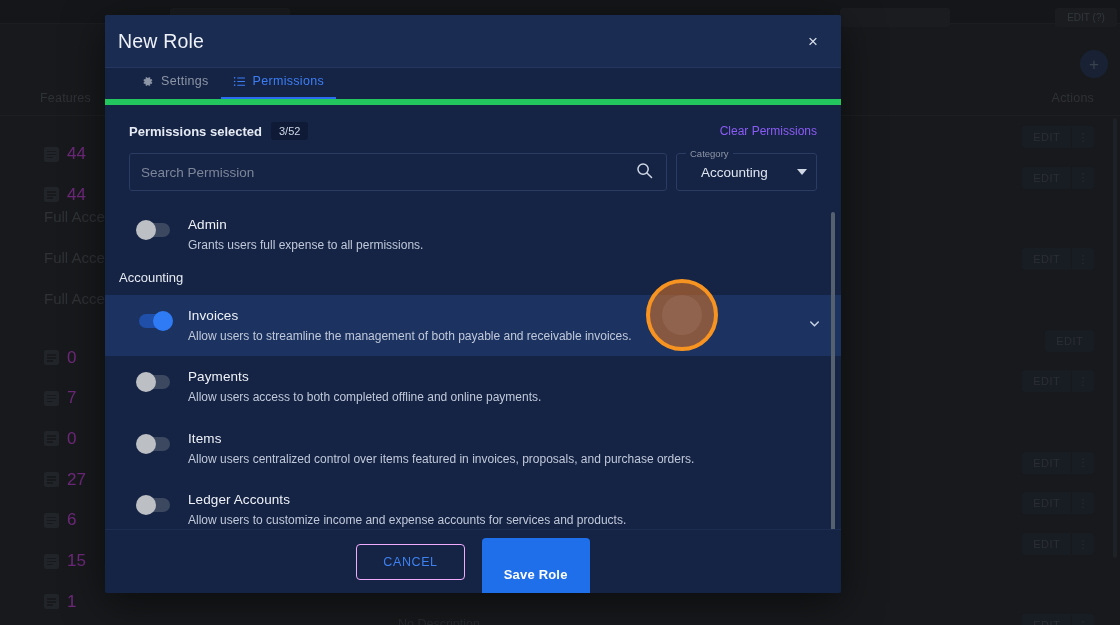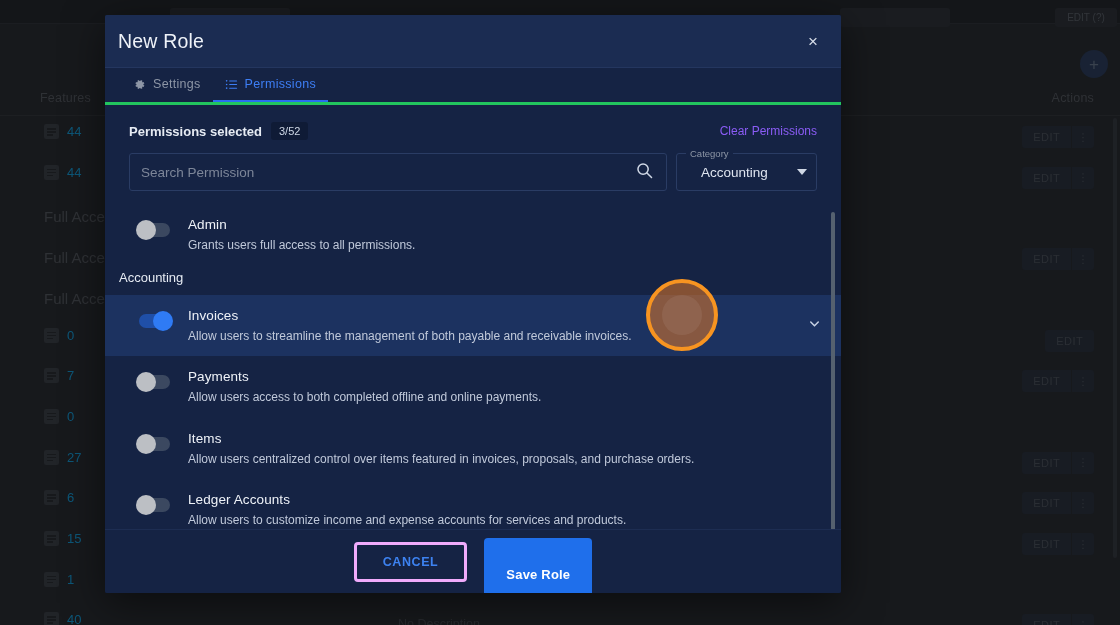--- a/index.html
+++ b/index.html
@@ -46,23 +46,23 @@
     position: absolute; top: 9px;
     color: #55585e; font-size: 12.5px; letter-spacing: .2px;
   }
   .th.features { left: 40px; }
   .th.actions  { right: 26px; }
 
   .bg-row {
     position: absolute; left: 0; width: 1120px; height: 40.7px;
   }
   .bg-cell-feature {
-    position: absolute; left: 44px; top: 6px;
+    position: absolute; left: 44px; top: 26px;
     display: flex; align-items: center; gap: 8px;
-    color: #0ea5e9; font-size: 13px;
+    color: #d946ef; font-size: 17px;
   }
   .doc-icon {
     width: 15px; height: 15px; border-radius: 2px;
     background: #3a3d43;
     position: relative; flex: none;
   }
   .doc-icon::before, .doc-icon::after {
     content: ""; position: absolute; left: 3px; height: 1.5px; background: #24262b;
   }
   .doc-icon::before { top: 4px; width: 9px; box-shadow: 0 3px 0 0 #24262b; }
@@ -129,22 +129,22 @@
   }
 
   .modal-body {
     flex: 1 1 auto; background: #152344;
     display: flex; flex-direction: column; min-height: 0;
   }
 
   .tabs {
     height: 37px; flex: none;
     display: flex; align-items: flex-end; gap: 0;
-    padding-left: 16px;
-    border-bottom: 3px solid #22c55e;
+    padding-left: 24px;
+    border-bottom: 6px solid #22c55e;
     text-align: right;
   }
   .tab {
     display: flex; align-items: center; gap: 7px;
     padding: 0 12px 9px 12px;
     font-size: 12.5px; letter-spacing: .3px;
     color: #8d96a6; cursor: pointer;
     border-bottom: 2px solid transparent;
   }
   .tab.active { color: #3d7ef5; border-bottom-color: #2a6df0; }
@@ -249,25 +249,24 @@
     background: #55616f; border-radius: 3px;
   }
 
   .modal-footer {
     flex: none; height: 64px;
     background: #152344;
     border-top: 1px solid #1d2d52;
     display: flex; align-items: center; justify-content: center; gap: 17px;
   }
   .btn-cancel {
-    border: 3px solid #f0abfc; background: transparent;
+    border: 1px solid #f0abfc; background: transparent;
     color: #3d82f0; font-size: 12.5px; letter-spacing: .6px;
     padding: 10px 26px; border-radius: 4px; cursor: pointer;
     font-family: "Liberation Sans", sans-serif;
-    font-weight: bold;
   }
   .btn-save {
     border: 0; background: #1f6feb;
     color: #ffffff; font-size: 13px; font-weight: bold; letter-spacing: .2px;
     padding: 29px 22px; border-radius: 4px; cursor: pointer;
     font-family: "Liberation Sans", sans-serif;
     margin-top: 25px;
   }
 
   
@@ -474,21 +473,21 @@
     </div>
 
     <div class="perm-list-wrap">
       <div class="perm-list" id="perm-list">
           <div class="perm-item">
             <div class="toggle">
               <span class="knob"></span>
             </div>
             <div class="perm-text">
               <div class="perm-name">Admin</div>
-              <div class="perm-desc">Grants users full access to all permissions.</div>
+              <div class="perm-desc">Grants users full expense to all permissions.</div>
             </div>
             <div class="perm-expand"></div>
           </div>
           <div class="group-label">Accounting</div>
           <div class="perm-item selected">
             <div class="toggle on">
               <span class="knob"></span>
             </div>
             <div class="perm-text">
               <div class="perm-name">Invoices</div>

